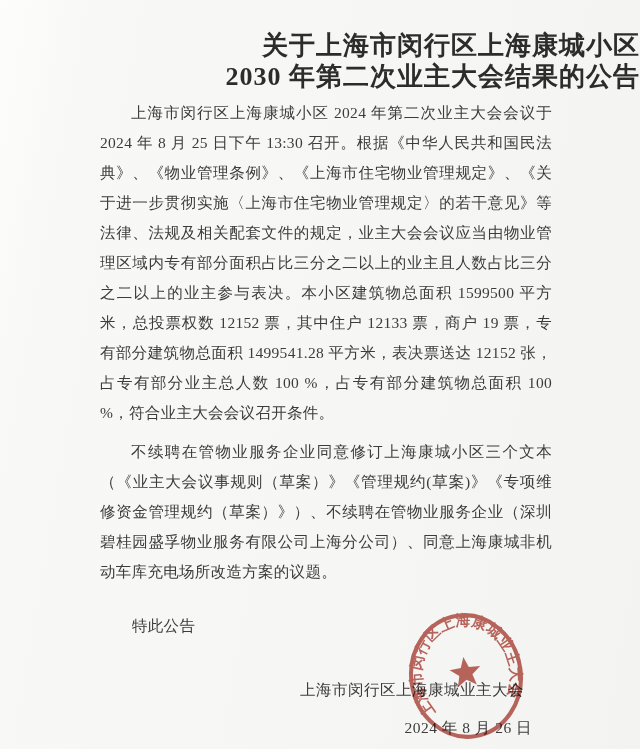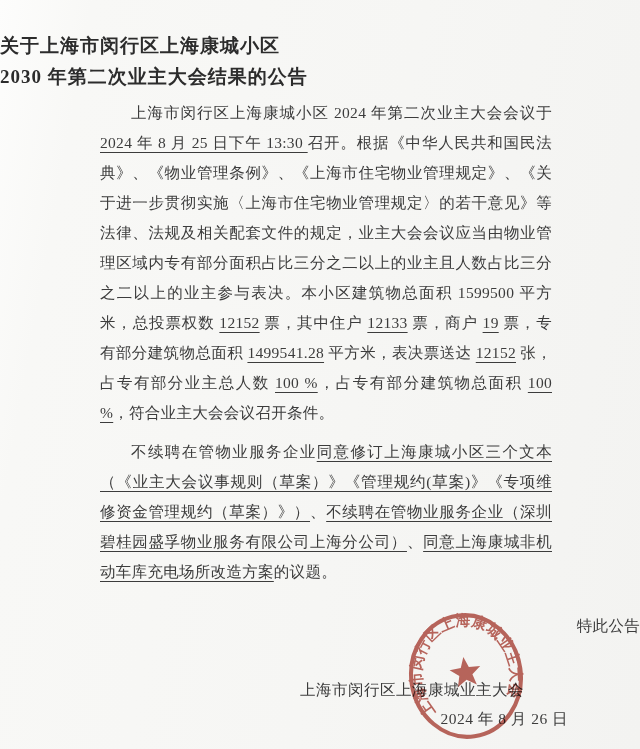--- a/index.html
+++ b/index.html
@@ -6,40 +6,40 @@
   body{
     width:640px;height:749px;
     font-family:"Liberation Serif","DejaVu Serif",serif;
     background:#efefed;
   }
   .page{
     position:relative;width:640px;height:749px;overflow:hidden;
     background:linear-gradient(100deg,#fdfdfc 0%,#f8f8f6 12%,#f6f6f4 55%,#f3f3f1 100%);
   }
   .doc-title{
-    padding-top:30px;text-align:left;
-    font-size:19px;line-height:31px;font-weight:bold;
+    padding-top:30px;text-align:right;
+    font-size:26px;line-height:31px;font-weight:bold;
     letter-spacing:1px;color:#2c2c2c;
   }
   .doc-body{
     margin:6px 0 0 100px;width:452px;
     font-size:15.5px;line-height:30px;
     text-align:justify;color:#3c3c3c;letter-spacing:.3px;
   }
   .para{margin:0 0 9px 0;text-indent:2em;}
-  .u{text-decoration:underline;text-underline-offset:4px;text-decoration-thickness:1px;}
+  .u{text-underline-offset:4px;text-decoration-thickness:1px;}
   .closing{
-    margin:24px 0 0 132px;font-size:15.5px;line-height:30px;color:#3c3c3c;letter-spacing:.3px;text-align:right;
+    margin:24px 0 0 132px;font-size:15.5px;line-height:30px;color:#3c3c3c;letter-spacing:.3px;
   }
   .signature{
     margin-top:36px;text-align:right;padding-right:116px;
     font-size:15.5px;line-height:26px;color:#3c3c3c;letter-spacing:.5px;
   }
   .issue-date{
-    margin-top:3px;text-align:right;padding-right:72px;
+    margin-top:12px;text-align:right;padding-right:108px;
     font-size:15.5px;line-height:26px;color:#3c3c3c;letter-spacing:.5px;
   }
   .seal{
     position:absolute;left:404px;top:609px;width:124px;height:134px;
     mix-blend-mode:multiply;opacity:.82;
   }
   .seal .ring{fill:none;stroke-width:4;}
   .seal text{
     font-family:"Liberation Serif","DejaVu Serif",serif;
     font-size:15px;font-weight:bold;letter-spacing:.5px;

